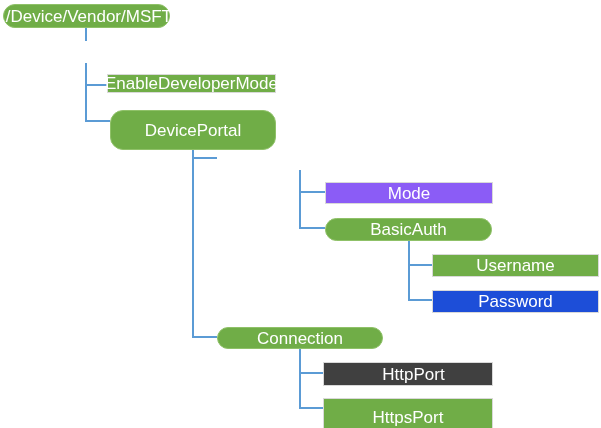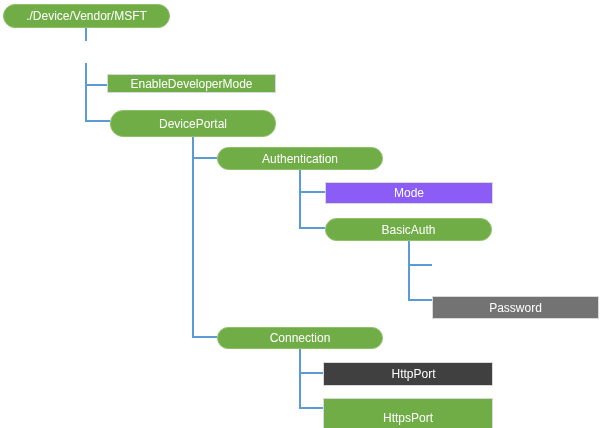--- a/index.html
+++ b/index.html
@@ -14,21 +14,21 @@
     background: #ffffff;
     overflow: hidden;
     font-family: "Liberation Sans", sans-serif;
   }
   .node {
     position: absolute;
     display: flex;
     align-items: center;
     justify-content: center;
     box-sizing: border-box;
-    font-size: 12px;
+    font-size: 17px;
     line-height: 1;
     white-space: nowrap;
     user-select: none;
   }
   .node.pill {
     border-radius: 13px;
   }
   .node.rect {
     border-radius: 0;
   }
@@ -51,21 +51,21 @@
     <div class="connector" style="left: 299px; top: 191px; width: 26px; height: 2px; background: rgb(91, 155, 213);"></div>
     <div class="connector" style="left: 299px; top: 227px; width: 26px; height: 2px; background: rgb(91, 155, 213);"></div>
     <div class="connector" style="left: 408px; top: 241px; width: 2px; height: 60px; background: rgb(91, 155, 213);"></div>
     <div class="connector" style="left: 408px; top: 264px; width: 24px; height: 2px; background: rgb(91, 155, 213);"></div>
     <div class="connector" style="left: 408px; top: 299px; width: 24px; height: 2px; background: rgb(91, 155, 213);"></div>
     <div class="connector" style="left: 299px; top: 349px; width: 2px; height: 60px; background: rgb(91, 155, 213);"></div>
     <div class="connector" style="left: 299px; top: 372px; width: 24px; height: 2px; background: rgb(91, 155, 213);"></div>
     <div class="connector" style="left: 299px; top: 407px; width: 24px; height: 2px; background: rgb(91, 155, 213);"></div>
     <div class="node pill" style="left: 3px; top: 4px; width: 167px; height: 24px; background: rgb(112, 173, 71); color: rgb(255, 255, 255); border: 1.5px solid rgb(143, 193, 104);">./Device/Vendor/MSFT</div>
     <div class="node rect" style="left: 107px; top: 74px; width: 169px; height: 19px; background: rgb(112, 173, 71); color: rgb(255, 255, 255); border: 1.5px solid rgb(217, 217, 217);">EnableDeveloperMode</div>
-    <div class="node pill" style="left: 110px; top: 110px; width: 166px; height: 27px; background: rgb(112, 173, 71); color: rgb(255, 255, 255); border: 1.5px solid rgb(143, 193, 104);">DevicePortal</div>
-    <div class="node pill" style="left: 217px; top: 147px; width: 166px; height: 23px; background: rgb(112, 173, 71); color: rgb(255, 255, 255); border: 1.5px solid rgb(143, 193, 104);">Authentication</div>
+    <div class="node pill" style="left: 110px; top: 110px; width: 166px; height: 40px; background: rgb(112, 173, 71); color: rgb(255, 255, 255); border: 1.5px solid rgb(143, 193, 104);">DevicePortal</div>
     <div class="node rect" style="left: 325px; top: 182px; width: 168px; height: 22px; background: #8b5cf6; color: rgb(255, 255, 255); border: 1.5px solid rgb(217, 217, 217);">Mode</div>
     <div class="node pill" style="left: 325px; top: 218px; width: 167px; height: 23px; background: rgb(112, 173, 71); color: rgb(255, 255, 255); border: 1.5px solid rgb(143, 193, 104);">BasicAuth</div>
-    <div class="node rect" style="left: 432px; top: 290px; width: 167px; height: 23px; background: #737373; color: rgb(255, 255, 255); border: 1.5px solid rgb(217, 217, 217); margin-top: 6px;">Password</div>
+    <div class="node rect" style="left: 432px; top: 254px; width: 167px; height: 23px; background: rgb(112, 173, 71); color: rgb(255, 255, 255); border: 1.5px solid rgb(217, 217, 217);">Username</div>
+    <div class="node rect" style="left: 432px; top: 290px; width: 167px; height: 23px; background: #1d4ed8; color: rgb(255, 255, 255); border: 1.5px solid rgb(217, 217, 217);">Password</div>
     <div class="node pill" style="left: 217px; top: 327px; width: 166px; height: 22px; background: rgb(112, 173, 71); color: rgb(255, 255, 255); border: 1.5px solid rgb(143, 193, 104);">Connection</div>
     <div class="node rect" style="left: 323px; top: 362px; width: 170px; height: 24px; background: #404040; color: rgb(255, 255, 255); border: 1.5px solid rgb(217, 217, 217); padding-left: 11px;">HttpPort</div>
     <div class="node rect" style="left: 323px; top: 398px; width: 170px; height: 39px; background: rgb(112, 173, 71); color: rgb(255, 255, 255); border: 1.5px solid rgb(217, 217, 217);">HttpsPort</div>
   </div>
 
 </body></html>

